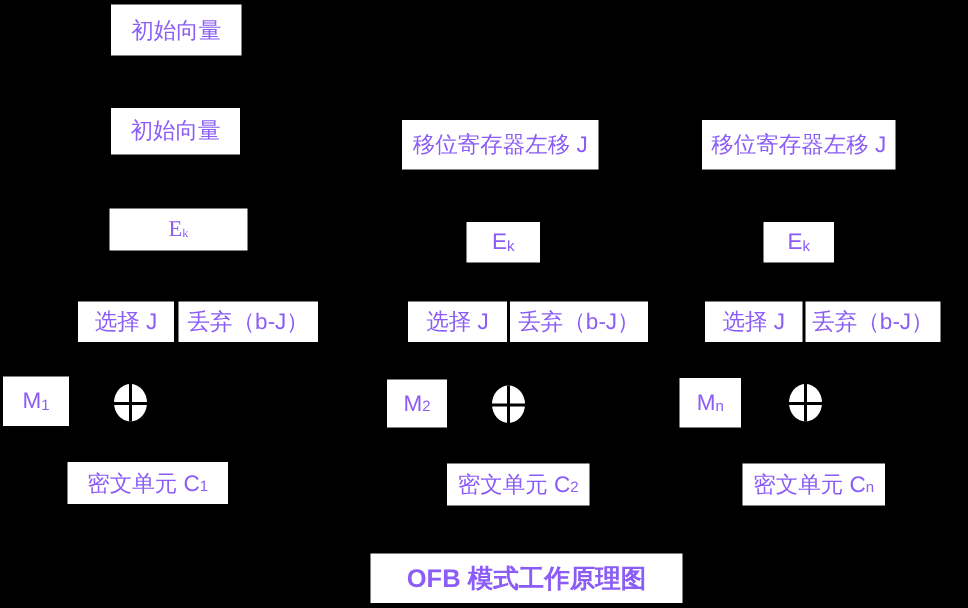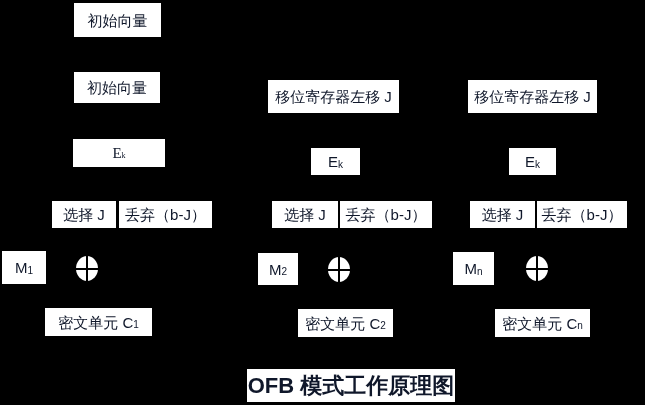--- a/index.html
+++ b/index.html
@@ -6,38 +6,38 @@
   .stage{
     position:relative;
     width:645px;height:405px;
     background:#000000;
     overflow:hidden;
     font-family:"Liberation Sans","DejaVu Sans",sans-serif;
   }
   .box{
     position:absolute;
     background:#ffffff;
-    color:#0f172a;
+    color:#8b5cf6;
     display:flex;
     align-items:center;
     justify-content:center;
     white-space:nowrap;
     font-size:15px;
     line-height:1;
   }
   .box sub{
     font-size:10px;
     line-height:1;
     transform:translateY(3px);
   }
   .serif-e{font-family:"Liberation Serif","DejaVu Serif",serif;font-size:15px;}
   .serif-e sub{font-size:8px;}
   .title-box{
     font-weight:bold;
-    font-size:22px;
+    font-size:17px;
   }
   .xor{
     position:absolute;
     width:22px;height:25px;
     background:#ffffff;
     border-radius:50%;
   }
   .xor .bar-h{
     position:absolute;left:0;right:0;top:50%;
     height:2px;margin-top:-1px;background:#000000;

